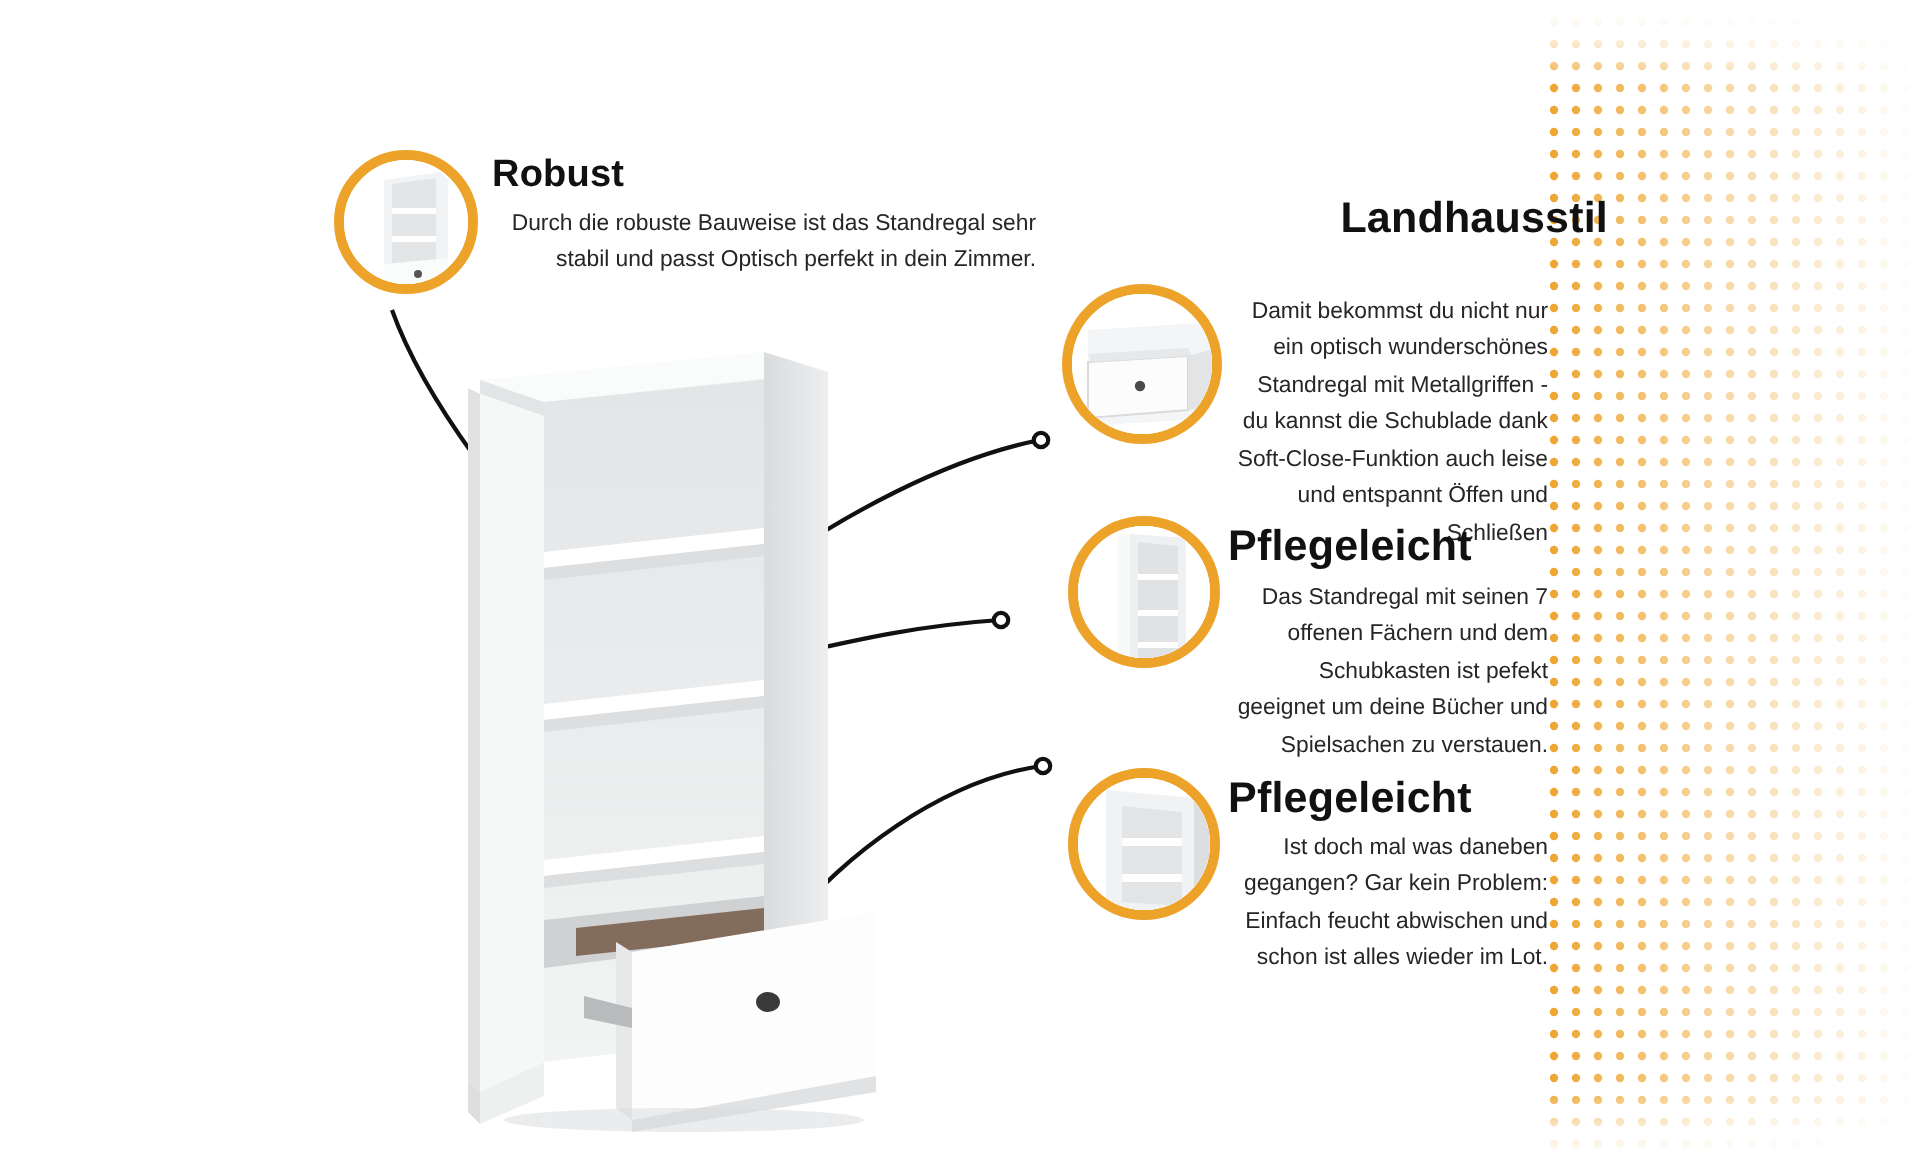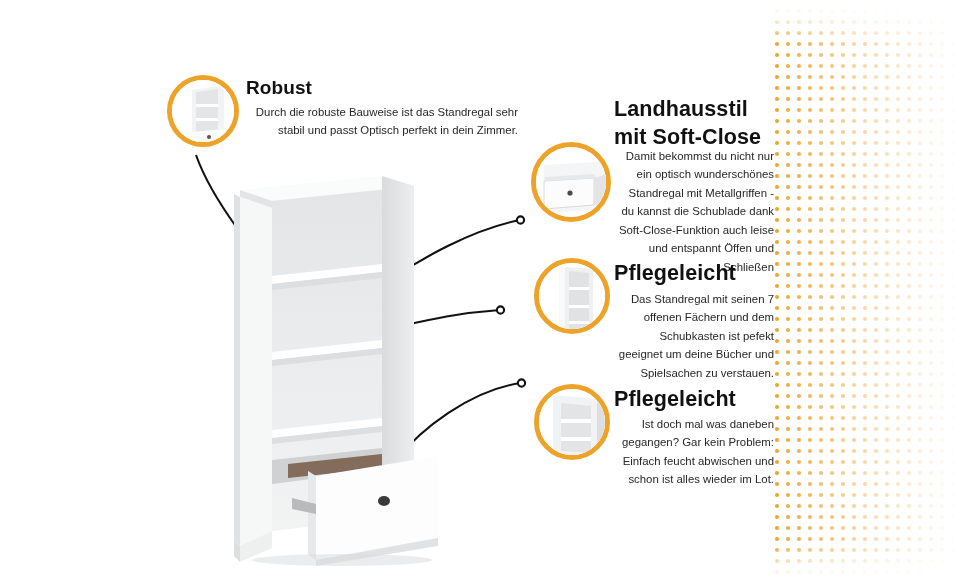--- a/index.html
+++ b/index.html
@@ -80,21 +80,21 @@
     margin: 0;
     font-size: 11.4px;
     line-height: 1.62;
     color: #262626;
     text-align: right;
   }
 
   .title-robust { width: 300px; }
   .para-robust { width: 272px; }
 
-  .title-land { width: 190px; }
+  .title-land { width: 190px; text-align: right; }
   .para-land { width: 160px; }
 
   .title-platz { width: 200px; }
   .para-platz { width: 160px; }
 
   .title-pflege { width: 200px; }
   .para-pflege { width: 160px; }
 </style>
 </head>
 <body>
@@ -228,21 +228,20 @@
       <rect x="0" y="0" width="80" height="80" fill="#ffffff"></rect>
       <polygon points="8,18 72,14 72,62 8,66" fill="#f4f5f6"></polygon>
       <polygon points="8,34 58,31 58,58 8,62" fill="#fcfcfc" stroke="#d8dadc" stroke-width="1"></polygon>
       <polygon points="8,30 58,27 60,31 10,34" fill="#e6e8e9"></polygon>
       <circle cx="34" cy="46" r="2.6" fill="#4a4a4a"></circle>
       <polygon points="58,31 72,27 72,56 58,58" fill="#e2e4e5"></polygon>
     </svg>
   </div>
   <div class="block title-land" style="left:614px; top:96px;">
     <h3 class="big" style="margin-bottom:2px;">Landhausstil</h3>
-    <h3 class="big">mit Soft-Close</h3>
   </div>
   <div class="block para-land" style="left:614px; top:147px;">
     <p>Damit bekommst du nicht nur ein optisch wunderschönes Standregal mit Metallgriffen - du kannst die Schublade dank Soft-Close-Funktion auch leise und entspannt Öffen und Schließen</p>
   </div>
 
   <div class="circle" style="left:534px; top:258px; width:76px; height:76px;">
     <svg viewBox="0 0 76 76" width="76" height="76">
       <rect x="0" y="0" width="76" height="76" fill="#ffffff"></rect>
       <polygon points="26,4 54,6 54,72 26,70" fill="#eef0f1"></polygon>
       <polygon points="30,8 50,10 50,68 30,66" fill="#e0e2e4"></polygon>

